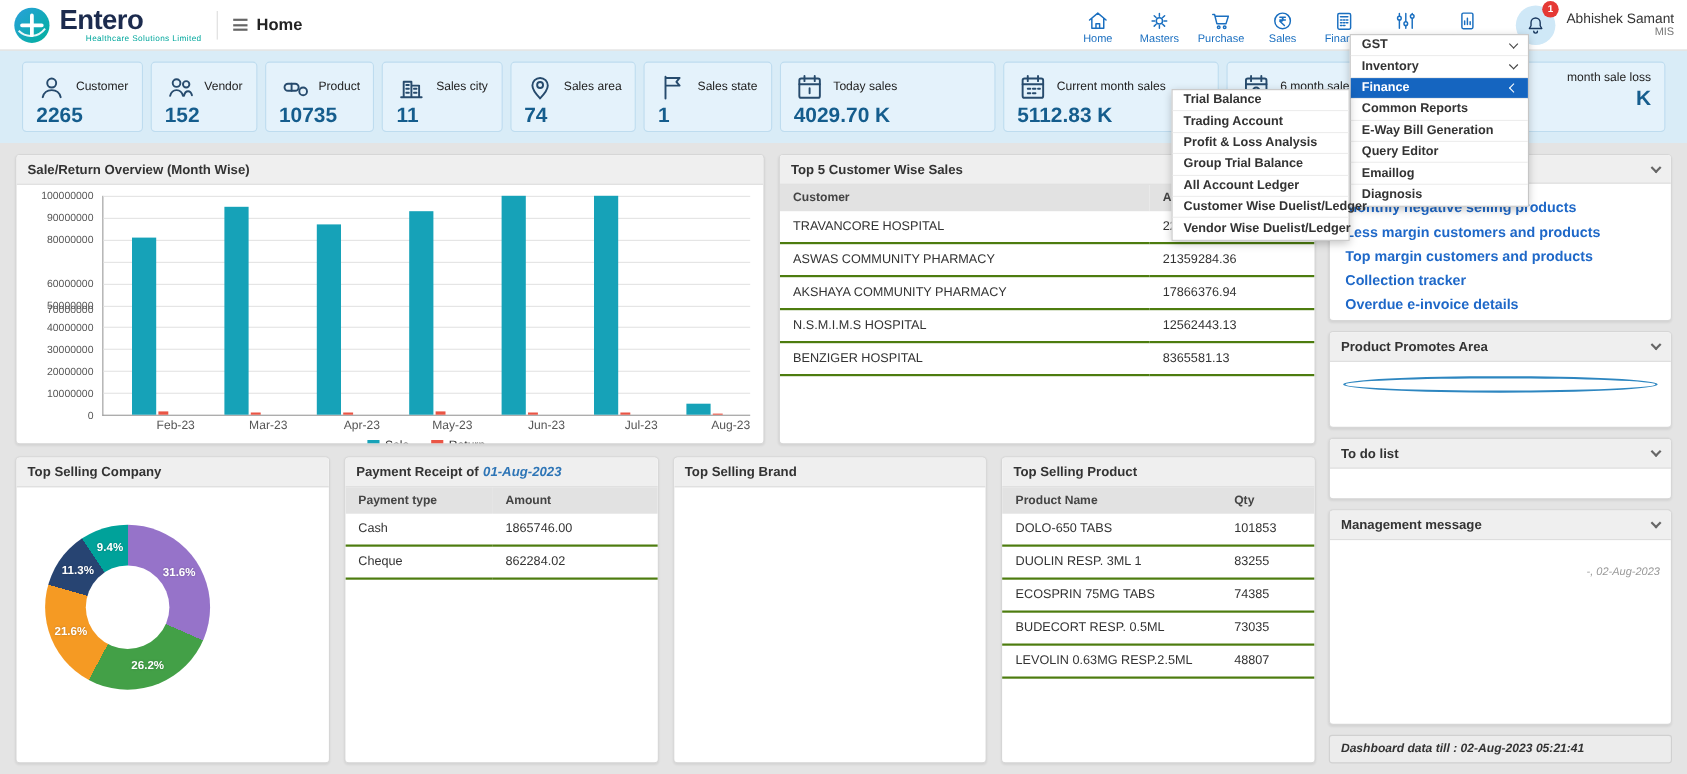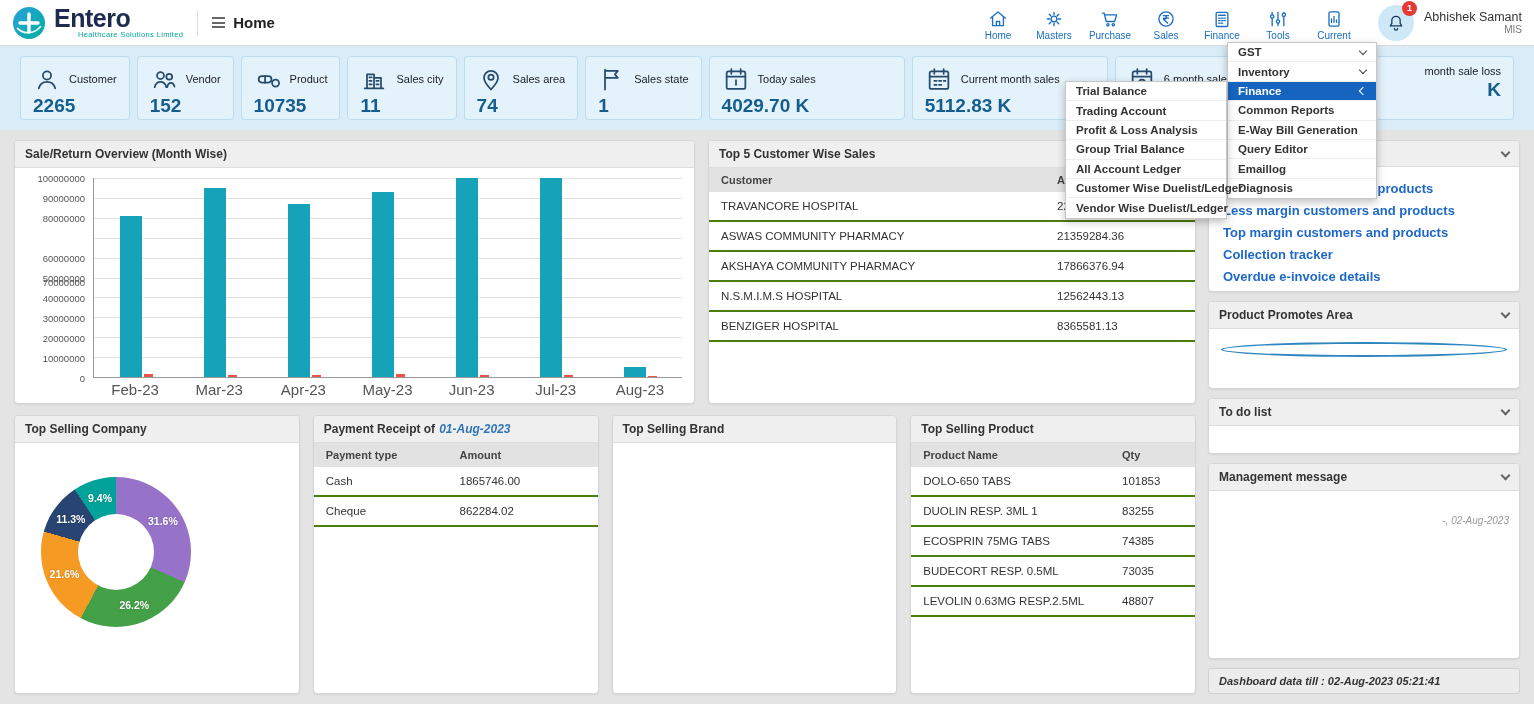--- a/index.html
+++ b/index.html
@@ -63,21 +63,21 @@
   .chart-grid-wrap{display:flex;}
   .ylabels{width:72px;position:relative;height:200px;}
   .ylabels div{position:absolute;right:8px;transform:translateY(-50%);font-size:9.5px;color:#555;}
   .plot{position:relative;flex:1;height:200px;border-left:1px solid #9a9a9a;border-bottom:1px solid #9a9a9a;}
   .grid div{position:absolute;left:0;right:0;height:1px;background:#e3e3e3;}
   .bars{position:absolute;left:0;right:0;top:0;bottom:0;display:flex;align-items:flex-end;}
   .bar-group{flex:1;display:flex;align-items:flex-end;justify-content:center;gap:2px;height:100%;}
   .bar{width:22px;}
   .bar.ret{width:9px;}
   .xlabels{display:flex;margin-left:72px;}
-  .xlabels div{flex:1;text-align:center;font-size:15px;color:#555;padding-top:3px;}
+  .xlabels div{flex:1;text-align:right;font-size:11px;color:#555;padding-top:3px;}
   .legend{display:flex;justify-content:center;gap:20px;padding:6px 0 2px;font-size:11px;color:#333;margin-left:72px;}
   .lg-item{display:flex;align-items:center;}
   .sw{display:inline-block;width:11px;height:11px;margin-right:5px;}
 
   
   .donut-body{position:relative;flex:1;}
   .donut-wrap{position:relative;width:150px;height:150px;margin:34px 0 0 26px;}
   .donut{width:150px;height:150px;border-radius:50%;}
   .donut::after{content:'';position:absolute;left:37px;top:37px;width:76px;height:76px;background:#fff;border-radius:50%;}
   .donut-label{position:absolute;transform:translate(-50%,-50%);font-size:10.5px;font-weight:bold;color:#fff;z-index:2;text-shadow:0 0 2px rgba(0,0,0,.25);}
@@ -93,21 +93,21 @@
   .panel.mgmt{flex:1;}
   .mgmt-body{padding:24px 10px;flex:1;}
   .mgmt-note{text-align:right;font-size:10px;color:#999;font-style:italic;}
   .dash-footer{background:#ececec;border:1px solid #d0d0d0;border-radius:3px;padding:6px 10px;font-size:11px;font-weight:bold;font-style:italic;color:#333;flex:0 0 auto;}
 
   
   .date-accent{color:#2e75b6;font-style:italic;margin-left:4px;font-weight:bold;}
 
   
   .menu{position:absolute;background:#fff;border:1px solid #c6c6c6;box-shadow:0 3px 8px rgba(0,0,0,.25);z-index:60;}
-  #finance-menu{left:1227px;top:42px;width:150px;}
+  #finance-menu{left:1227px;top:31px;width:163px;}
   #finance-submenu{left:1065px;top:81px;width:162px;}
   .menu-item{display:flex;align-items:center;padding:0 10px;height:19.4px;font-size:11.5px;font-weight:bold;color:#333;border-bottom:1px solid #ededed;cursor:pointer;white-space:nowrap;}
   .menu-item:last-child{border-bottom:none;}
   .menu-item.active{background:#1565c0;color:#fff;}
   .mchev{width:6px;height:6px;border-right:1.8px solid #444;border-bottom:1.8px solid #444;margin-left:auto;flex:0 0 auto;}
   .mchev.down{transform:rotate(45deg);margin-top:-3px;}
   .mchev.left{transform:rotate(135deg);border-color:#fff;}
 </style>
 </head>
 <body>

